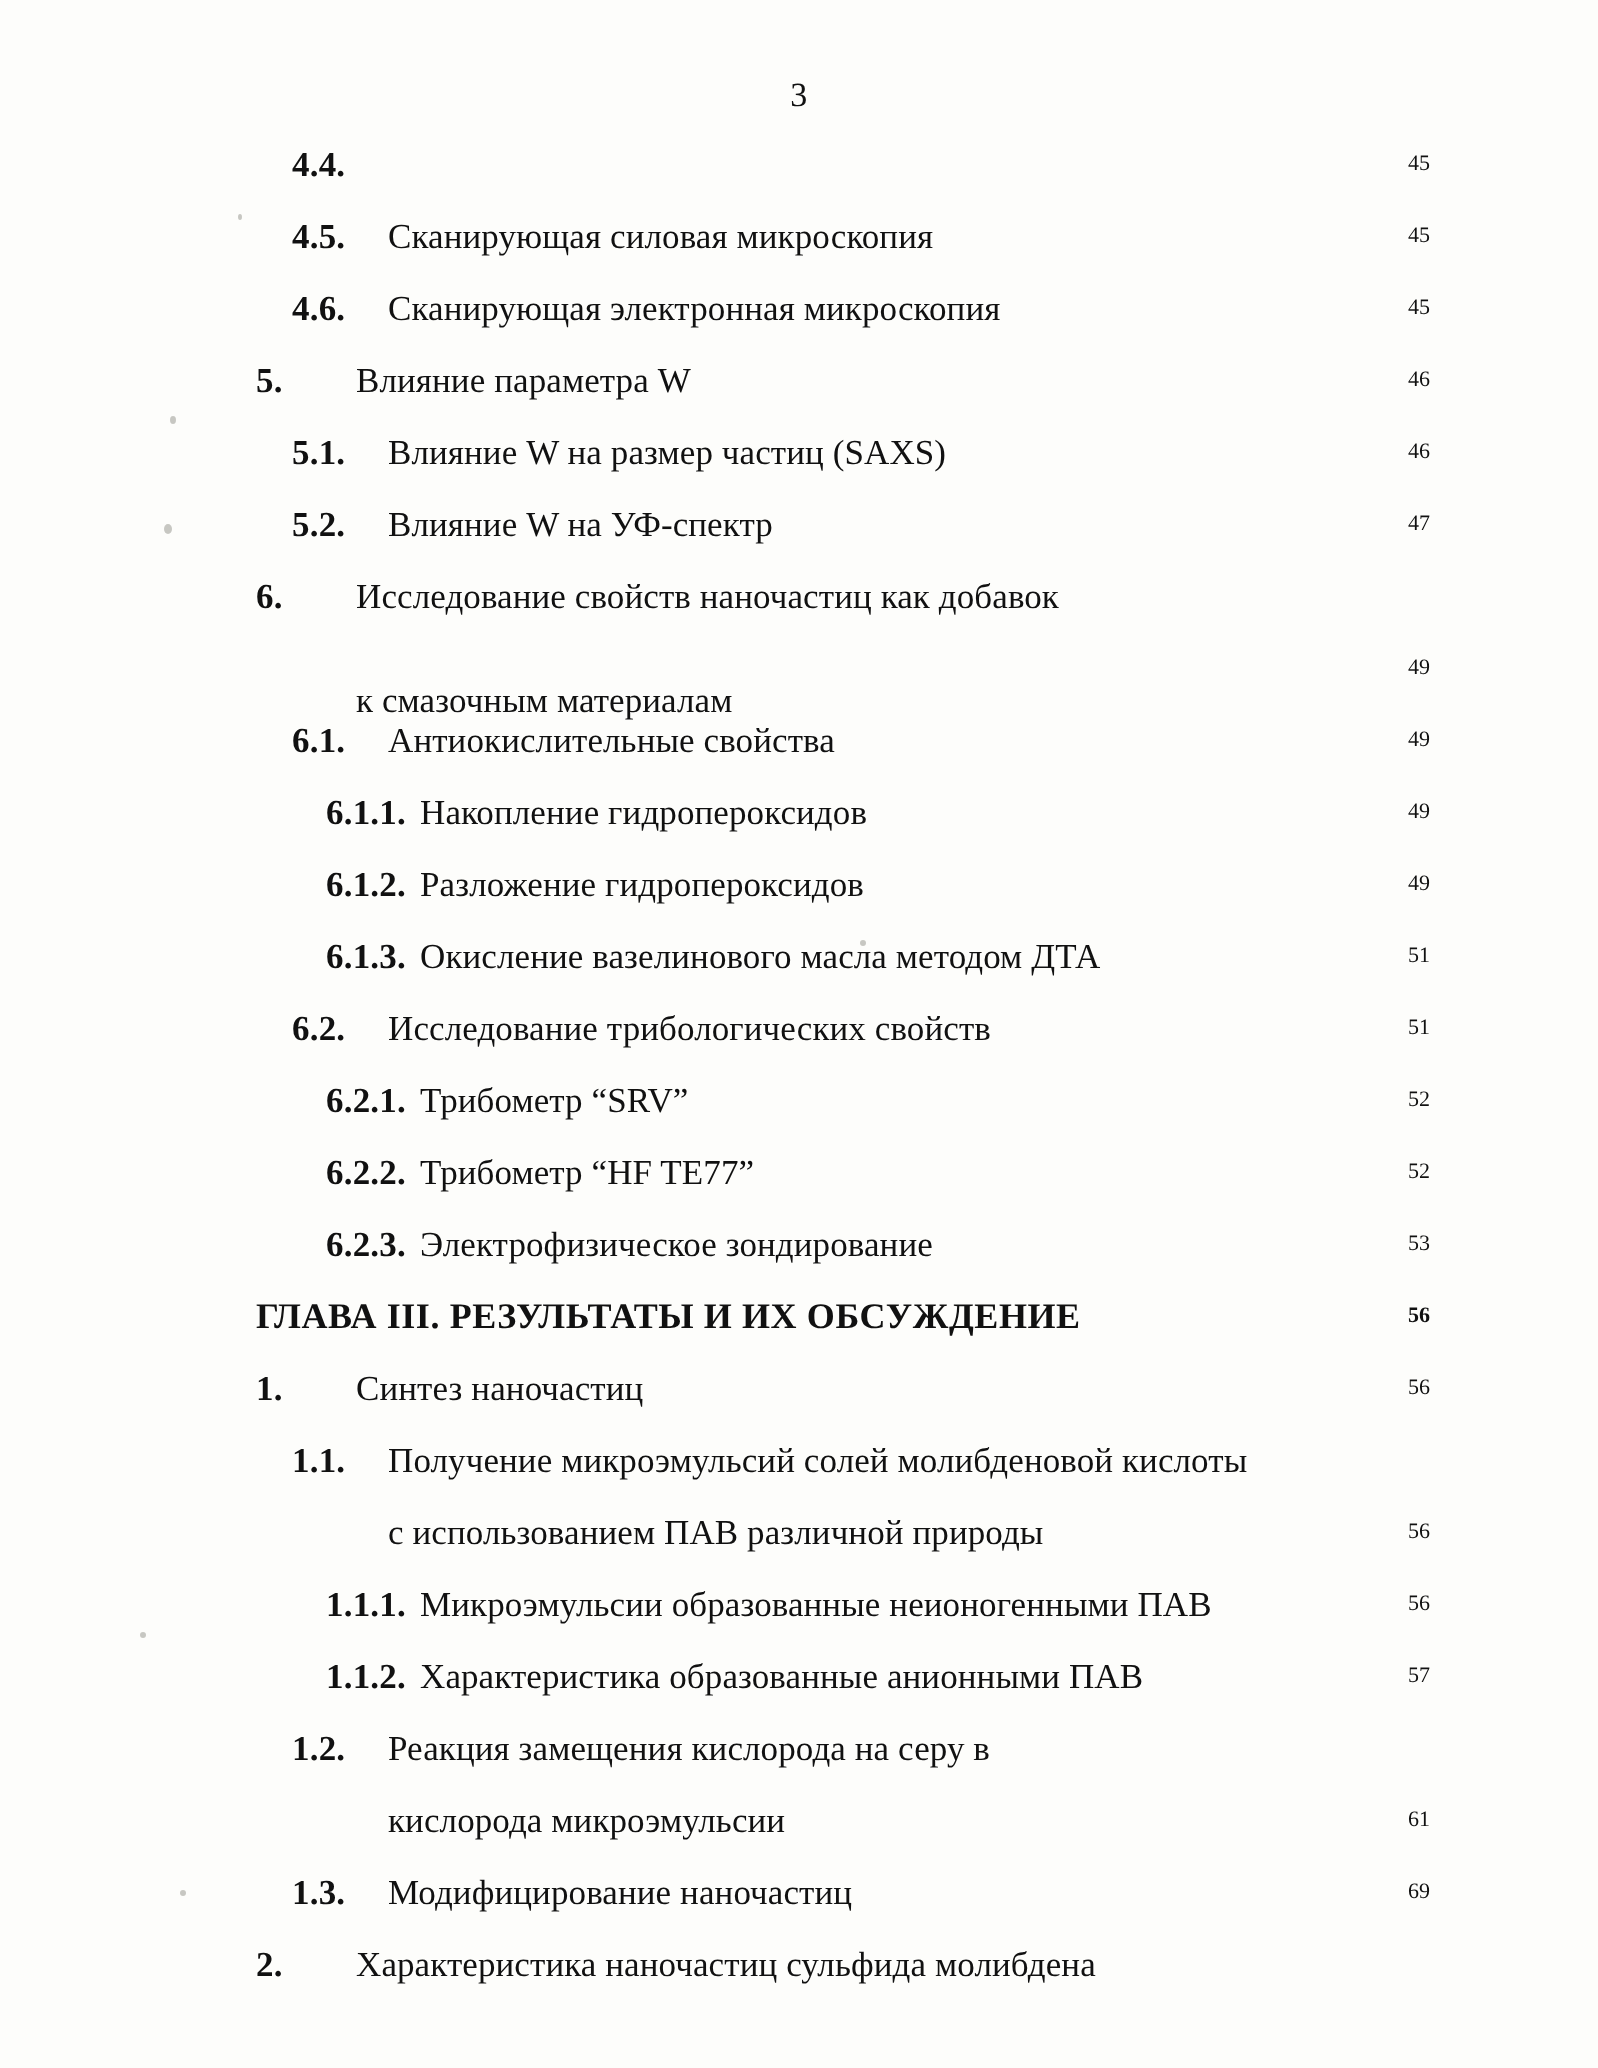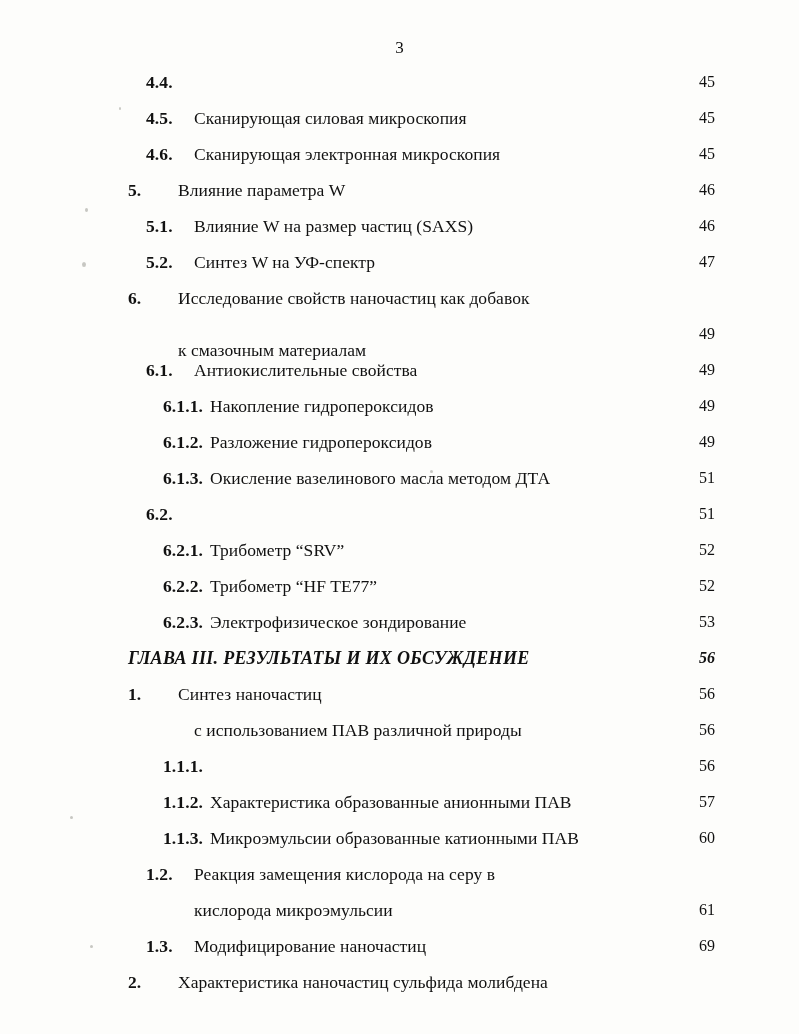--- a/index.html
+++ b/index.html
@@ -58,21 +58,21 @@
   .txt {
     position: absolute;
     font-size: 17.5px;
     letter-spacing: .05px;
   }
   .pg {
     position: absolute;
     left: 640px;
     width: 75px;
     text-align: right;
-    font-size: 16px;
+    font-size: 11px;
   }
 
   
   .lvl1 > .num { left: 128px; }
   .lvl1 > .txt { left: 178px; }
 
   .lvl2 > .num { left: 146px; }
   .lvl2 > .txt { left: 194px; }
 
   .lvl3 > .num { left: 163px; }
@@ -80,21 +80,20 @@
 
   
   .cont1 > .txt { left: 178px; margin-top: 16px; }
   .cont2 > .txt { left: 194px; }
 
   .chapter {
     position: relative;
     height: 36px;
     line-height: 36px;
     white-space: nowrap;
-    font-style: italic;
   }
   .chapter .head {
     position: absolute;
     left: 128px;
     font-weight: bold;
     font-size: 18px;
     letter-spacing: .3px;
   }
   .chapter .pg { font-weight: bold; }
 </style>
@@ -125,21 +124,21 @@
         <span class="txt">Влияние параметра W</span>
         <span class="pg">46</span>
       </div>
       <div class="row lvl2">
         <span class="num">5.1.</span>
         <span class="txt">Влияние W на размер частиц (SAXS)</span>
         <span class="pg">46</span>
       </div>
       <div class="row lvl2">
         <span class="num">5.2.</span>
-        <span class="txt">Синтез W на УФ-спектр</span>
+        <span class="txt">Влияние W на УФ-спектр</span>
         <span class="pg">47</span>
       </div>
       <div class="row lvl1">
         <span class="num">6.</span>
         <span class="txt">Исследование свойств наночастиц как добавок</span>
       </div>
       <div class="row lvl1 cont1">
         <span class="txt">к смазочным материалам</span>
         <span class="pg">49</span>
       </div>
@@ -158,20 +157,21 @@
         <span class="txt">Разложение гидропероксидов</span>
         <span class="pg">49</span>
       </div>
       <div class="row lvl3">
         <span class="num">6.1.3.</span>
         <span class="txt">Окисление вазелинового масла методом ДТА</span>
         <span class="pg">51</span>
       </div>
       <div class="row lvl2">
         <span class="num">6.2.</span>
+        <span class="txt">Исследование трибологических свойств</span>
         <span class="pg">51</span>
       </div>
       <div class="row lvl3">
         <span class="num">6.2.1.</span>
         <span class="txt">Трибометр  “SRV”</span>
         <span class="pg">52</span>
       </div>
       <div class="row lvl3">
         <span class="num">6.2.2.</span>
         <span class="txt">Трибометр  “HF TE77”</span>
@@ -184,37 +184,37 @@
       </div>
       <div class="chapter gap-before">
         <span class="head">ГЛАВА III.  РЕЗУЛЬТАТЫ И ИХ ОБСУЖДЕНИЕ</span>
         <span class="pg">56</span>
       </div>
       <div class="row lvl1">
         <span class="num">1.</span>
         <span class="txt">Синтез наночастиц</span>
         <span class="pg">56</span>
       </div>
+      <div class="row lvl2">
+        <span class="num">1.1.</span>
+        <span class="txt">Получение микроэмульсий солей молибденовой кислоты</span>
+      </div>
       <div class="row lvl2 cont2">
         <span class="txt">с использованием ПАВ различной природы</span>
         <span class="pg">56</span>
       </div>
       <div class="row lvl3">
         <span class="num">1.1.1.</span>
+        <span class="txt">Микроэмульсии образованные неионогенными ПАВ</span>
         <span class="pg">56</span>
       </div>
       <div class="row lvl3">
         <span class="num">1.1.2.</span>
         <span class="txt">Характеристика образованные анионными ПАВ</span>
         <span class="pg">57</span>
-      </div>
-      <div class="row lvl3">
-        <span class="num">1.1.3.</span>
-        <span class="txt">Микроэмульсии образованные катионными ПАВ</span>
-        <span class="pg">60</span>
       </div>
       <div class="row lvl2">
         <span class="num">1.2.</span>
         <span class="txt">Реакция замещения кислорода на серу в</span>
       </div>
       <div class="row lvl2 cont2">
         <span class="txt">кислорода микроэмульсии</span>
         <span class="pg">61</span>
       </div>
       <div class="row lvl2">

